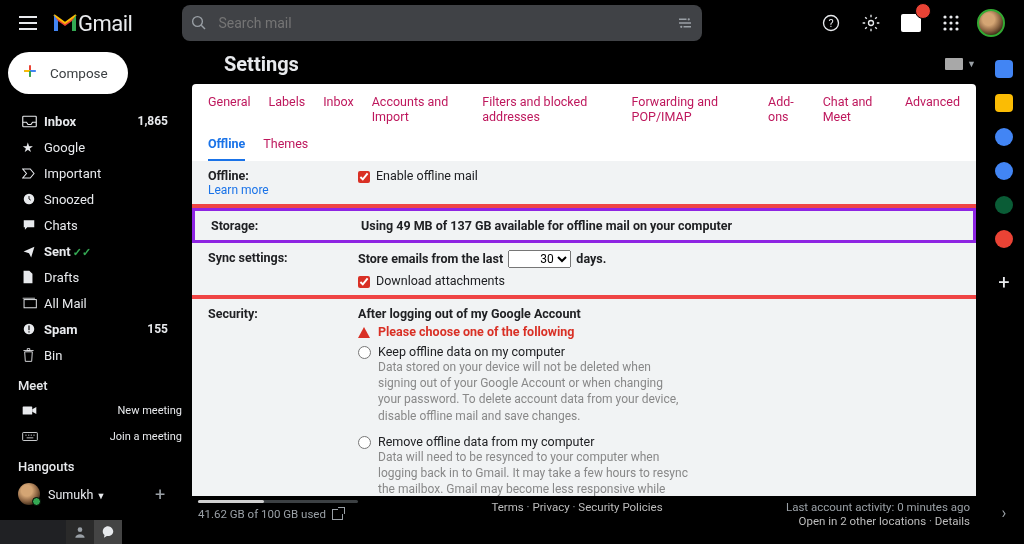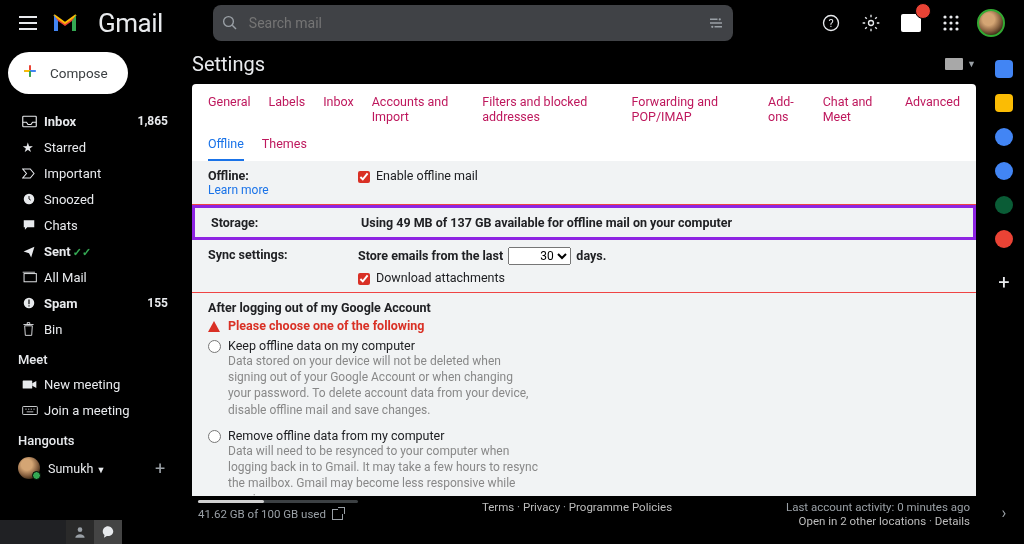--- a/index.html
+++ b/index.html
@@ -1,54 +1,54 @@
 <!DOCTYPE html>
 <html><head>
 <meta charset="utf-8">
 <style>
 * { margin: 0; padding: 0; box-sizing: border-box; font-family: 'Google Sans', Roboto, Arial, sans-serif; }
 body { background: #000; color: #e8eaed; width: 1024px; height: 544px; overflow: hidden; position: relative; }
 .top-bar { height: 46px; display: flex; align-items: center; padding: 0 8px 0 8px; }
 .hamburger { width: 40px; height: 40px; display: flex; align-items: center; justify-content: center; cursor: pointer; }
 .gmail-logo { display: flex; align-items: center; margin-left: 4px; }
-.gmail-logo-text { font-size: 26px; color: #e8eaed; margin-left: 20px; letter-spacing: -0.5px; }
+.gmail-logo-text { font-size: 22px; color: #e8eaed; margin-left: 0; letter-spacing: -0.5px; }
 .search-box { background: #404246; height: 36px; border-radius: 8px; margin-left: 50px; width: 520px; display: flex; align-items: center; padding: 0 8px; }
 .search-box input { background: transparent; border: 0; color: #e8eaed; font-size: 14px; flex: 1; outline: none; margin-left: 10px; }
 .top-icons { margin-left: auto; display: flex; align-items: center; gap: 6px; padding-right: 8px; }
 .top-icon { width: 34px; height: 34px; display: flex; align-items: center; justify-content: center; cursor: pointer; position: relative; }
 .avatar { width: 28px; height: 28px; border-radius: 50%; background: radial-gradient(circle at 40% 35%, #d4a574 28%, #8a6342 55%, #332211 80%); border: 2px solid #3a3; }
 .main-layout { display: flex; height: 482px; }
 .sidebar-left { width: 182px; padding: 6px 0 0 0; }
 .compose-btn { background: #fff; color: #3c4043; border-radius: 24px; height: 42px; padding: 0 20px 0 12px; display: inline-flex; align-items: center; margin-left: 8px; box-shadow: 0 1px 2px rgba(0,0,0,.3); cursor: pointer; font-size: 13.5px; }
 .compose-plus { margin-right: 10px; font-size: 18px; }
 .nav-list { margin-top: 14px; }
 .nav-item { height: 26px; display: flex; align-items: center; padding-left: 22px; font-size: 13px; cursor: pointer; color: #e8eaed; }
 .nav-item .icon { width: 22px; display: flex; align-items: center; }
 .nav-item .lbl { flex: 1; }
 .nav-item .count { padding-right: 14px; font-size: 12px; }
 .nav-item.bold { font-weight: 700; }
 .section-header { font-size: 13px; padding: 6px 0 4px 18px; font-weight: 500; margin-top: 4px; }
-.meet-item, .hangout-item { height: 26px; display: flex; align-items: center; padding-left: 22px; font-size: 13px; cursor: pointer; }
+.meet-item, .hangout-item { height: 26px; display: flex; align-items: center; padding-left: 22px; font-size: 11px; cursor: pointer; justify-content: space-between; }
 .meet-item .icon, .hangout-item .icon { width: 22px; display: flex; align-items: center; }
 .hangout-row { display: flex; align-items: center; padding: 4px 10px 0 18px; }
 .hangout-avatar { width: 22px; height: 22px; border-radius: 50%; background: radial-gradient(circle at 40% 35%, #d4a574 28%, #8a6342 55%, #332211 80%); position: relative; }
 .hangout-avatar::after { content:''; position:absolute; width:7px; height:7px; background:#34a853; border-radius:50%; bottom:-1px; right:-1px; border:1px solid #000;}
 .hangout-name { margin-left: 8px; font-size: 12.5px; }
 .hangout-plus { margin-left: auto; width: 24px; height: 24px; display:flex; align-items:center; justify-content:center; cursor:pointer; font-size:18px; color:#9aa0a6;}
 .content-area { flex: 1; padding: 6px 8px 0 10px; display:flex; flex-direction:column; }
 .settings-header { display:flex; align-items:center; color:#e8eaed; }
-.settings-title { font-size: 20px; font-weight: 400; }
+.settings-title { font-size: 20px; font-weight: 700; margin-left: 32px; }
 .density-box { margin-left:auto; display:flex; align-items:center; gap:4px; }
 .density-rect { width:18px; height:12px; background:#a8a8a8; border-radius:1px;}
 .settings-panel { background: #fff; color: #202124; border-radius: 4px 4px 0 0; margin-top: 8px; flex:1; overflow:hidden; display:flex; flex-direction:column; }
 .tabs { display:flex; gap:18px; padding: 10px 16px 0 16px; font-size: 12.5px; }
 .tab { color:#be185d; cursor:pointer; padding-bottom:8px; }
-.tab.active { color:#1a73e8; border-bottom: 2px solid #1a73e8; font-weight:400; }
+.tab.active { color:#1a73e8; border-bottom: 2px solid #1a73e8; font-weight:700; }
 .panel-body { background:#f1f3f4; flex:1; padding: 0; font-size:12.5px; overflow:auto; }
-.panel-row { display:flex; padding: 7px 16px; border-bottom:1px solid #ef4444; }
+.panel-row { display:flex; padding: 7px 16px; border-bottom:4px solid #ef4444; }
 .panel-label { width: 150px; font-weight:700; color:#202124; }
 .panel-label a { color:#1a73e8; font-weight:400; text-decoration:none; display:block; font-size:12px; }
 .panel-content { flex:1; color:#202124; }
 .chk { width:12px; height:12px; accent-color:#d93025; vertical-align:middle; margin-right:6px;}
 .storage-row { border: 3px solid #8e24e2; }
 .storage-text { font-weight:700; }
 .radio-block { margin: 5px 0 0 20px; position:relative; }
 .radio-block input[type=radio]{ position:absolute; left:-20px; top:2px;}
 .radio-title { color:#202124; }
 .radio-desc { color:#888; font-size:12px; line-height:1.35; max-width:310px; }
@@ -162,21 +162,21 @@
             <svg width="15" height="13" viewBox="0 0 20 16">
               <rect x="1" y="1" width="18" height="14" rx="1" stroke="#e8eaed" stroke-width="1.5" fill="none"></rect>
               <path d="M1 9h5l2 3h4l2-3h5" stroke="#e8eaed" stroke-width="1.5" fill="none"></path>
             </svg>
           </span>
           <span class="lbl">Inbox</span>
           <span class="count">1,865</span>
         </div>
       <div class="nav-item">
           <span class="icon">★</span>
-          <span class="lbl">Starred</span>
+          <span class="lbl">Google</span>
         </div>
       <div class="nav-item">
           <span class="icon">
             <svg width="15" height="11" viewBox="0 0 20 14">
               <path d="M1 1h10l5 6-5 6H1l5-6z" stroke="#e8eaed" stroke-width="1.4" fill="none"></path>
             </svg>
           </span>
           <span class="lbl">Important</span>
         </div>
       <div class="nav-item">
@@ -196,20 +196,28 @@
           </span>
           <span class="lbl">Chats</span>
         </div>
       <div class="nav-item bold">
           <span class="icon">
             <svg width="14" height="13" viewBox="0 0 24 24">
               <path d="M2 12l20-9-6 20-4-8z" fill="#e8eaed"></path>
             </svg>
           </span>
           <span class="lbl"><span>Sent</span><span class="sent-check">✓✓</span></span>
+        </div>
+      <div class="nav-item">
+          <span class="icon">
+            <svg width="12" height="14" viewBox="0 0 18 22">
+              <path d="M2 1h9l5 5v15H2z" fill="#e8eaed"></path>
+            </svg>
+          </span>
+          <span class="lbl">Drafts</span>
         </div>
       <div class="nav-item">
           <span class="icon">
             <svg width="15" height="12" viewBox="0 0 22 16">
               <rect x="3" y="3" width="18" height="12" stroke="#e8eaed" stroke-width="1.4" fill="none"></rect>
               <path d="M1 1h18" stroke="#e8eaed" stroke-width="1.2"></path>
             </svg>
           </span>
           <span class="lbl">All Mail</span>
         </div>
@@ -296,20 +304,21 @@
         <div class="panel-row">
           <div class="panel-label">Sync settings:</div>
           <div class="panel-content">
             <b>Store emails from the last</b>
             <select style="margin:0 2px;padding-left:27px;"><option>30</option></select>
             <b>days.</b><br>
             <div style="margin-top:5px;"><input type="checkbox" class="chk" checked="" style=""><span>Download attachments</span></div>
           </div>
         </div>
         <div class="panel-row" style="border-bottom:none;">
+          <div class="panel-label">Security:</div>
           <div class="panel-content">
             <b>After logging out of my Google Account</b><br>
             <div class="warn" style="margin-top:3px;font-weight:bold;"><span class="warn-icon"></span><span>Please choose one of the following</span></div>
             <div class="radio-block">
                 <input type="radio" name="sec" style="">
                 <div class="radio-title">Keep offline data on my computer</div>
                 <div class="radio-desc">Data stored on your device will not be deleted when signing out of your Google Account or when changing your password. To delete account data from your device, disable offline mail and save changes.</div>
               </div>
             <div class="radio-block" style="margin-top:10px;">
                 <input type="radio" name="sec" style="">
@@ -323,21 +332,21 @@
     </div>
     <div class="footer-bar">
       <div class="footer-flex">
         <div class="footer-left">
           <div class="progress-track">
               <div class="progress-fill"></div>
             </div>
           <span>41.62 GB of 100 GB used</span><span class="open-icon"></span>
         </div>
         <div class="footer-mid">
-          <span class="footer-link">Terms</span> · <span class="footer-link">Privacy</span> · <span class="footer-link">Programme Policies</span>
+          <span class="footer-link">Terms</span> · <span class="footer-link">Privacy</span> · <span class="footer-link">Security Policies</span>
         </div>
         <div class="footer-right">
           <span>Last account activity: 0 minutes ago</span><br>
           <span class="footer-link">Open in 2 other locations</span> · <span class="footer-link">Details</span>
         </div>
       </div>
     </div>
   </div>
 
   <div class="sidepanel">

